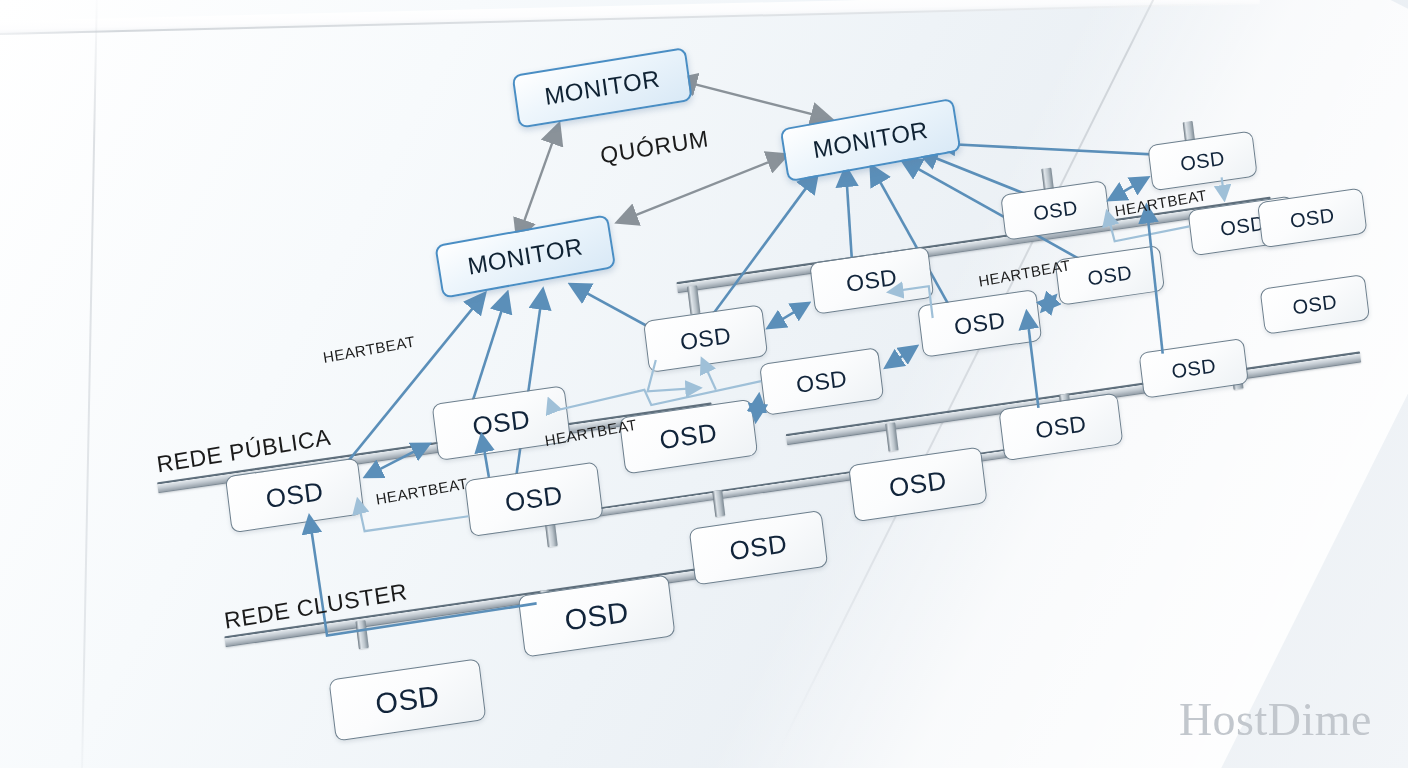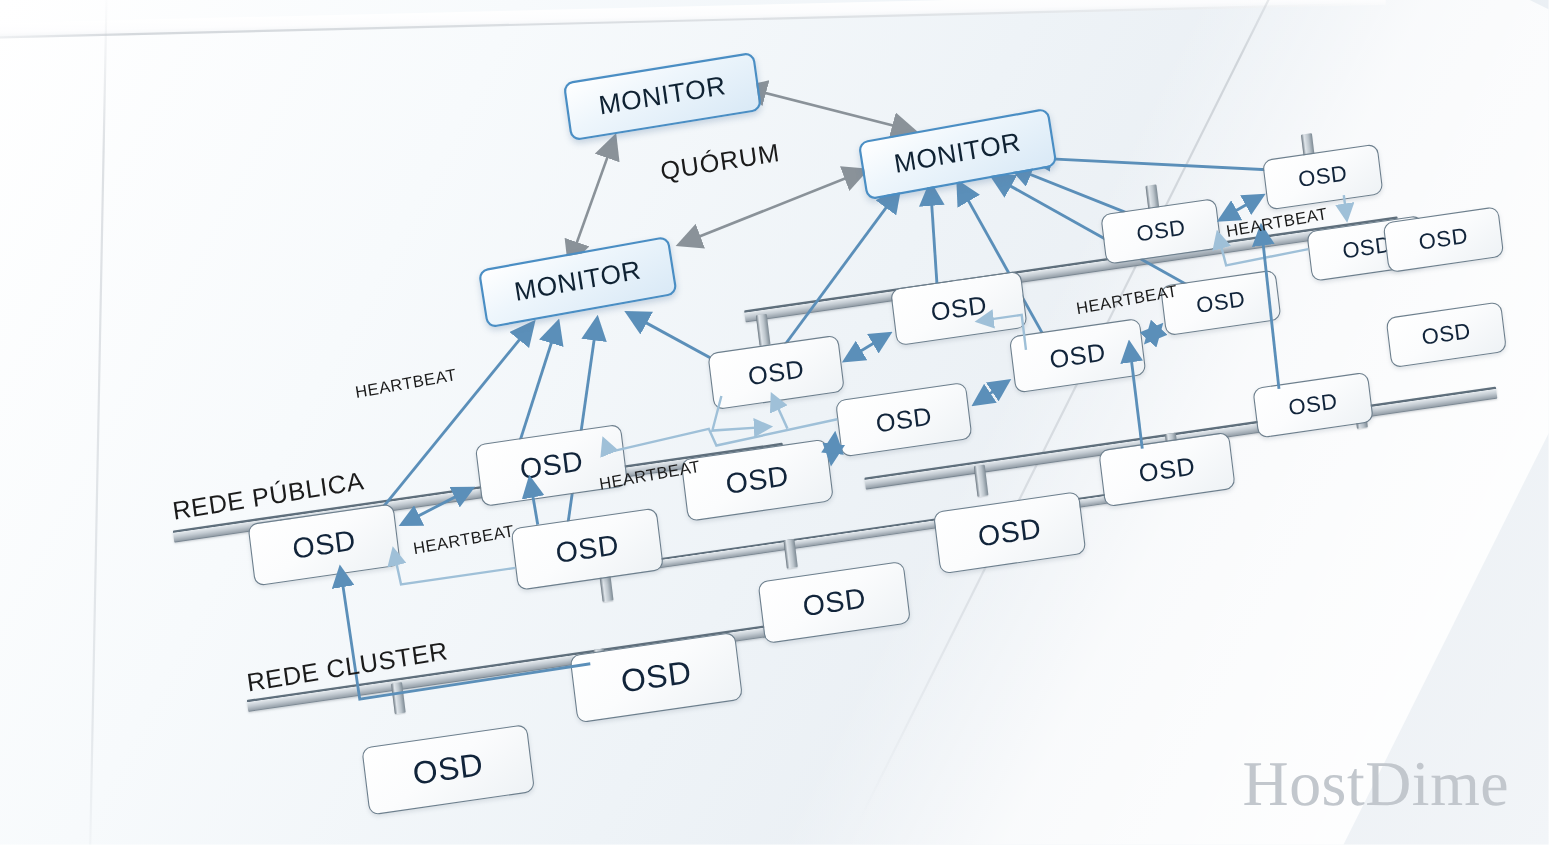--- a/index.html
+++ b/index.html
@@ -73,21 +73,21 @@
   .lbl{position:absolute;color:#1b1b1b;white-space:nowrap;}
   .lbl-net{font-size:23px;letter-spacing:.6px;}
   .lbl-hb{font-size:15px;letter-spacing:.5px;}
   .lbl-q{font-size:23px;letter-spacing:.8px;}
 
   
   #arrows,#arrows-top{position:absolute;left:0;top:0;width:1408px;height:768px;overflow:visible;}
 
   
   #watermark{position:absolute;right:36px;bottom:22px;
-    font-family:"Liberation Serif",serif;font-size:58px;color:#c2c7cd;
+    font-family:"Liberation Serif",serif;font-size:46px;color:#c2c7cd;
     letter-spacing:.5px;}
 </style>
 </head>
 <body>
 
 <div id="stage">
 
   <div class="sheet-edge" id="edge-top2"></div>
   <div class="sheet-edge" id="edge-top"></div>
   <div class="sheet-edge" id="edge-left"></div>

